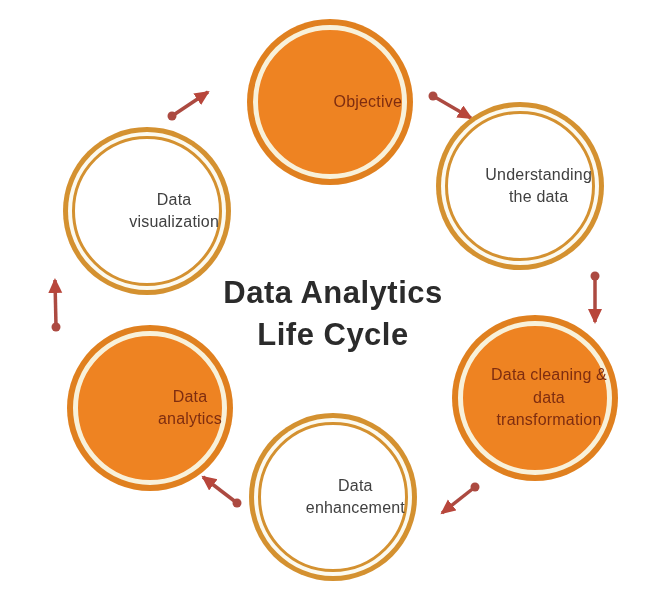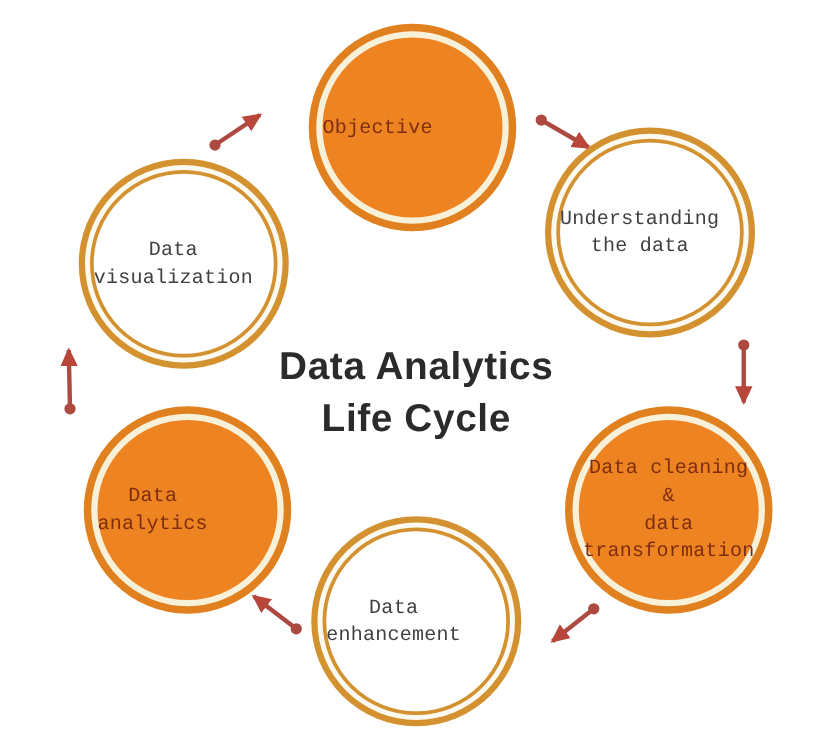--- a/index.html
+++ b/index.html
@@ -14,23 +14,22 @@
     height: 596px;
     background: #ffffff;
     overflow: hidden;
   }
   .circle {
     position: absolute;
     box-sizing: border-box;
     border-radius: 50%;
     display: flex;
     align-items: center;
-    justify-content: flex-start;
+    justify-content: flex-end;
     text-align: center;
-    font-family: Liberation Mono, monospace;
   }
   .circle .label {
     white-space: pre-line;
     font-size: 16px;
     line-height: 1.4;
     letter-spacing: 0.2px;
   }
   
   .circle.filled {
     width: 154px;
@@ -49,21 +48,21 @@
     background: #ffffff;
     border: 3px solid #D49130;
     box-shadow: 0 0 0 4px #FCFAF0, 0 0 0 9px #D49130;
   }
   .circle.open .label {
     color: #404040;
   }
 
   .circle.pos-objective      { left: 253px; top: 25px;  }
   .circle.pos-understanding  { left: 445px; top: 111px; }
-  .circle.pos-cleaning       { left: 458px; top: 331px; }
+  .circle.pos-cleaning       { left: 458px; top: 321px; }
   .circle.pos-enhancement    { left: 258px; top: 422px; }
   .circle.pos-analytics      { left: 73px;  top: 331px; }
   .circle.pos-visualization  { left: 72px;  top: 136px; }
 
   #title {
     position: absolute;
     left: 158px;
     top: 272px;
     width: 350px;
     text-align: center;

